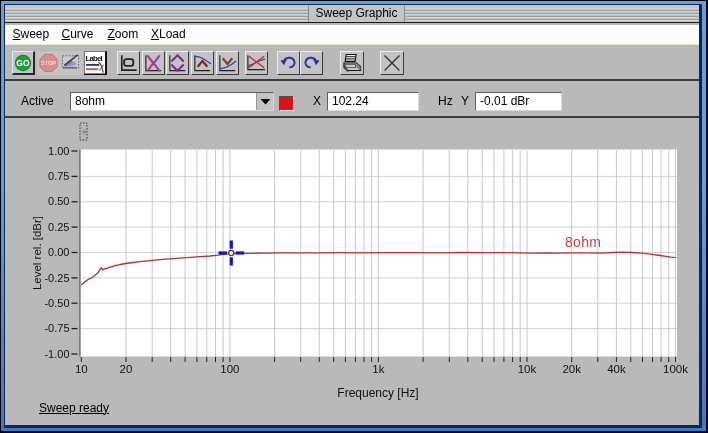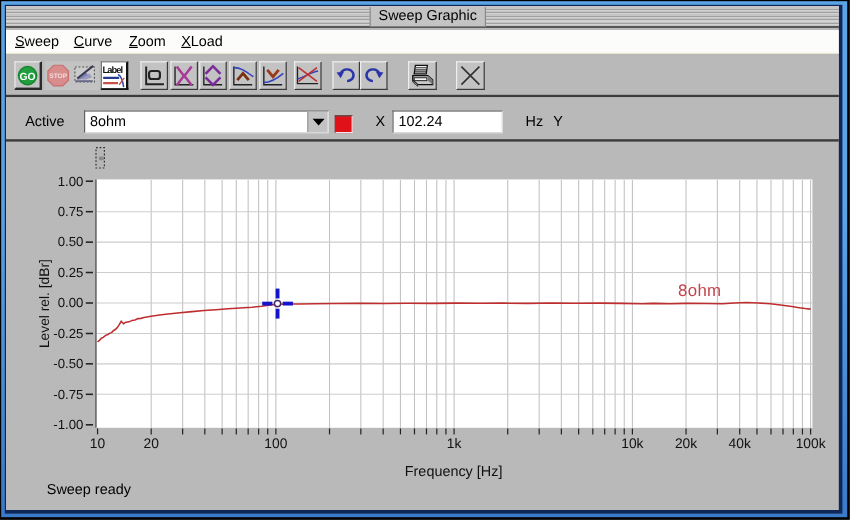--- a/index.html
+++ b/index.html
@@ -18,21 +18,21 @@
 #toolbar { position:absolute; left:0; top:41px; width:100%; height:35px; background:#b9b9b9;
   border-bottom:2px solid #3c3c3c; }
 .tbtn { position:absolute; top:5px; height:24px; background:#c3c3c3;
   border:1px solid; border-color:#eeeeee #3a3a3a #3a3a3a #eeeeee;
   display:flex; align-items:center; justify-content:center; }
 #activerow { position:absolute; left:0; top:76px; width:100%; height:37px; background:#b9b9b9;
   border-bottom:2px solid #3c3c3c; font-size:12px;text-decoration:underline; }
 .fld { position:absolute; top:11px; height:19px; background:#fff; border:1px solid;
   border-color:#606060 #d8d8d8 #d8d8d8 #606060; font-size:12px; line-height:17px; padding-left:4px; color:#000; }
 .lab { position:absolute; top:13px; color:#000; }
-#statusbar { position:absolute; left:39px; top:400.5px; font-size:12px; color:#000; }
+#statusbar { position:absolute; left:39px; top:400.5px; font-size:12px; color:#000;text-decoration:underline; }
 </style></head>
 <body>
 <div id="blue"></div>
 <div id="navy"></div>
 <div id="content">
     <div id="titlebar">
       <div id="titlebox">Sweep Graphic</div>
     </div>
     <div id="menubar">
       <span class="mi" style="left:7.5px"><u>S</u>weep</span>
@@ -151,20 +151,21 @@
           <svg width="17" height="17">
             <polygon points="3.5,6 13.5,6 8.5,11.5" fill="#000"></polygon>
           </svg>
         </div>
       </div>
       <div style="position:absolute;left:274px;top:15px;width:15px;height:15px;background:#e01118;border:1px solid;border-color:#505050 #e8e8e8 #e8e8e8 #505050;"></div>
       <span class="lab" style="left:308px;font-size:12px;">X</span>
       <div class="fld" style="left:322px;width:92px;">102.24</div>
       <span class="lab" style="left:433px">Hz</span>
       <span class="lab" style="left:456px;font-size:12px;">Y</span>
+      <div class="fld" style="left:470px;width:87px;">-0.01 dBr</div>
     </div>
 </div>
 <svg width="708" height="433" viewBox="0 0 708 433" style="position:absolute;left:0;top:0;font-family:'Liberation Sans',sans-serif">
 <rect x="80.4" y="149.5" width="596.6" height="207.0" fill="#ffffff"></rect>
 <line x1="126.0" y1="150.1" x2="126.0" y2="356.5" stroke="#c2c2c2" stroke-width="0.9"></line>
 <line x1="152.2" y1="150.1" x2="152.2" y2="356.5" stroke="#c2c2c2" stroke-width="0.9"></line>
 <line x1="170.7" y1="150.1" x2="170.7" y2="356.5" stroke="#c2c2c2" stroke-width="0.9"></line>
 <line x1="185.1" y1="150.1" x2="185.1" y2="356.5" stroke="#c2c2c2" stroke-width="0.9"></line>
 <line x1="196.9" y1="150.1" x2="196.9" y2="356.5" stroke="#c2c2c2" stroke-width="0.9"></line>
 <line x1="206.8" y1="150.1" x2="206.8" y2="356.5" stroke="#c2c2c2" stroke-width="0.9"></line>

